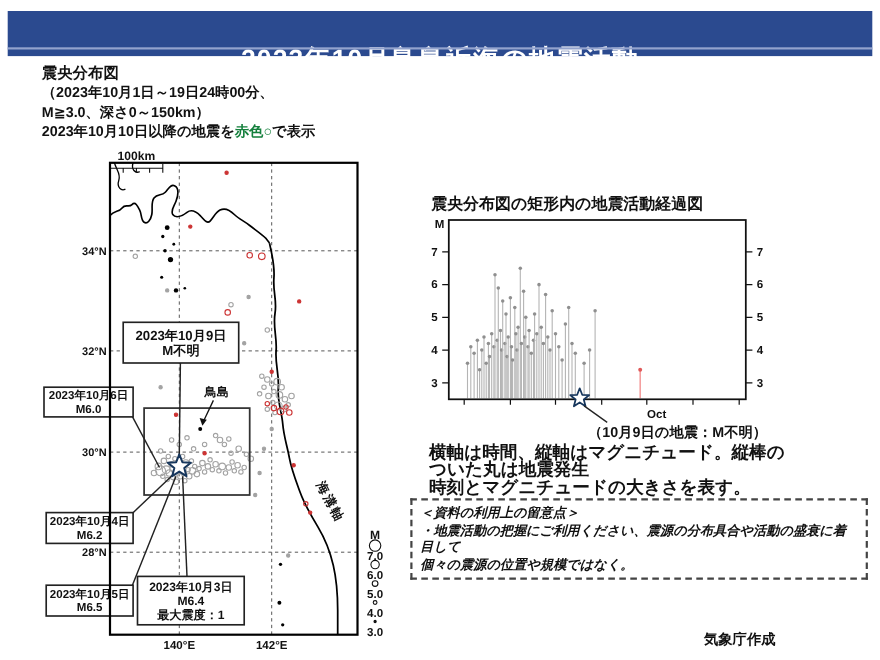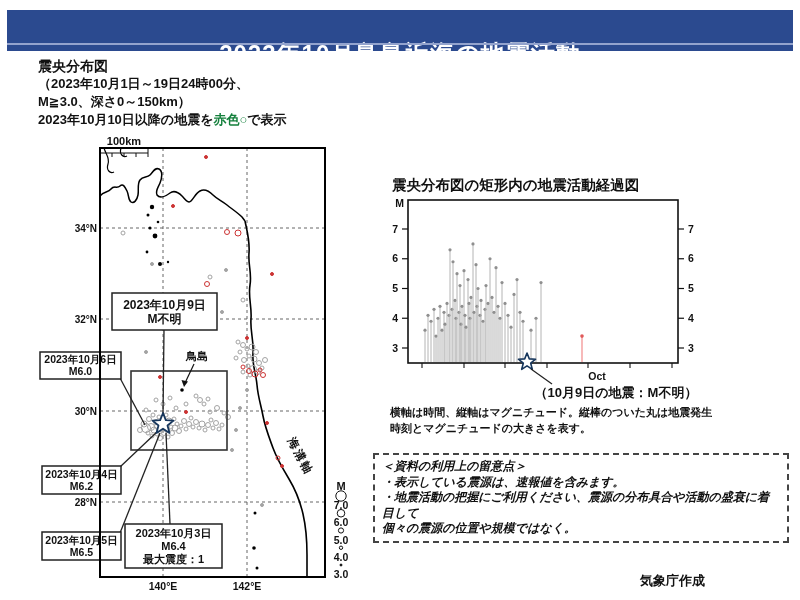--- a/index.html
+++ b/index.html
@@ -8,21 +8,21 @@
   .abs{position:absolute;}
   .banner{left:7px;top:10px;width:786px;height:41px;background:#2b4a8f;}
   .banner-stripe{position:absolute;left:0;right:0;bottom:6px;height:2px;background:#93a3cd;}
   .banner-title{position:absolute;left:0;right:0;top:4px;text-align:center;color:#fff;
        font-weight:bold;font-size:24px;letter-spacing:1px;margin-top:24px;}
   .map-caption{left:38px;top:57px;width:344px;text-align:left;font-weight:bold;
        font-size:13px;line-height:18px;}
   .map-caption .t1{font-size:14px;}
   .red-txt{color:#15803d;}
   .chart-title{left:392px;top:176px;width:316px;text-align:left;font-weight:bold;font-size:14.5px;}
-  .chart-note{left:390px;top:404px;width:330px;font-weight:bold;font-size:11px;line-height:16px;}
+  .chart-note{left:390px;top:404px;width:330px;font-weight:bold;font-size:16px;line-height:16px;}
   .notes-box{left:373px;top:453px;width:398px;border:2px dashed #444;padding:4px 7px;
        font-weight:bold;font-size:12px;line-height:15.5px;font-style:italic;}
   .credit{left:640px;top:572px;width:146px;text-align:left;font-weight:bold;font-size:13px;}
   svg{position:absolute;}
   svg text{font-family:"Liberation Sans","DejaVu Sans",sans-serif;fill:#111;}
 </style>
 </head>
 <body>
 
 <div class="abs banner">
@@ -379,18 +379,17 @@
     </g>
 </svg>
 
 <div class="abs chart-note">
   <div>横軸は時間、縦軸はマグニチュード。縦棒のついた丸は地震発生</div>
   <div>時刻とマグニチュードの大きさを表す。</div>
 </div>
 
 <div class="abs notes-box">
   <div>＜資料の利用上の留意点＞</div>
-  <div>・表示している震源は、速報値を含みます。</div>
   <div>・地震活動の把握にご利用ください、震源の分布具合や活動の盛衰に着目して</div>
   <div>個々の震源の位置や規模ではなく。</div>
 </div>
 
 <div class="abs credit">気象庁作成</div>
 
 </body></html>

